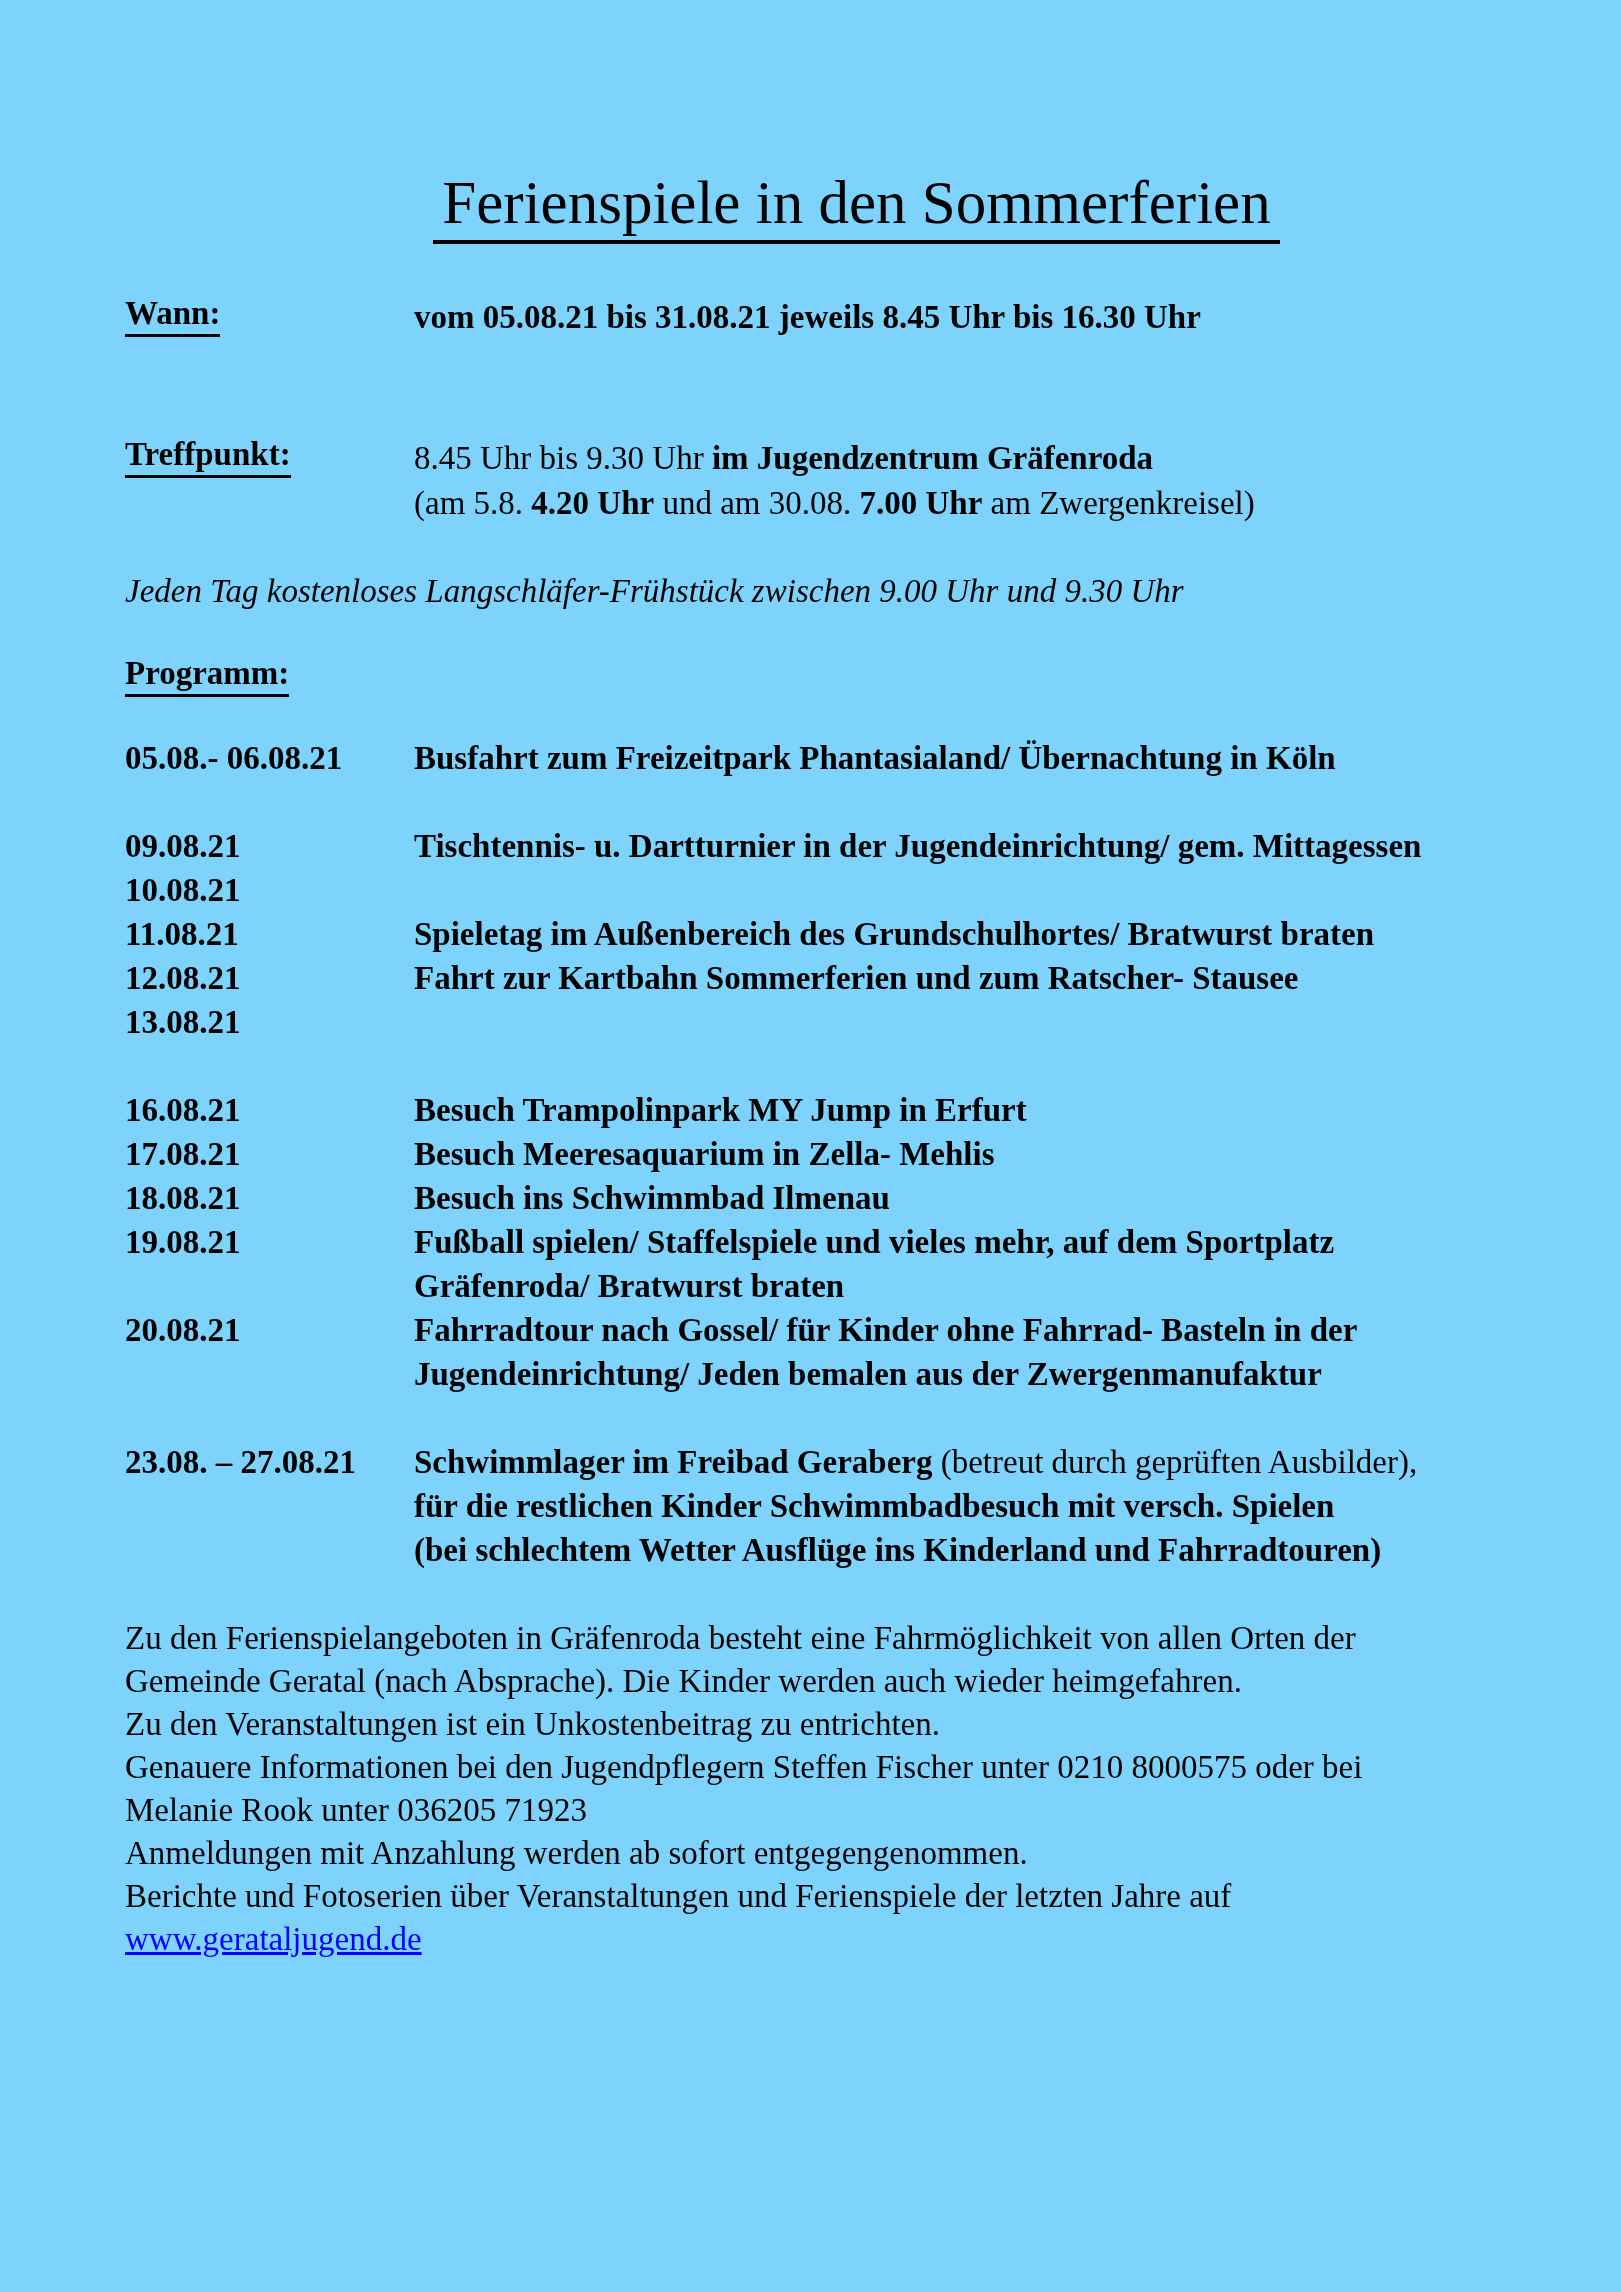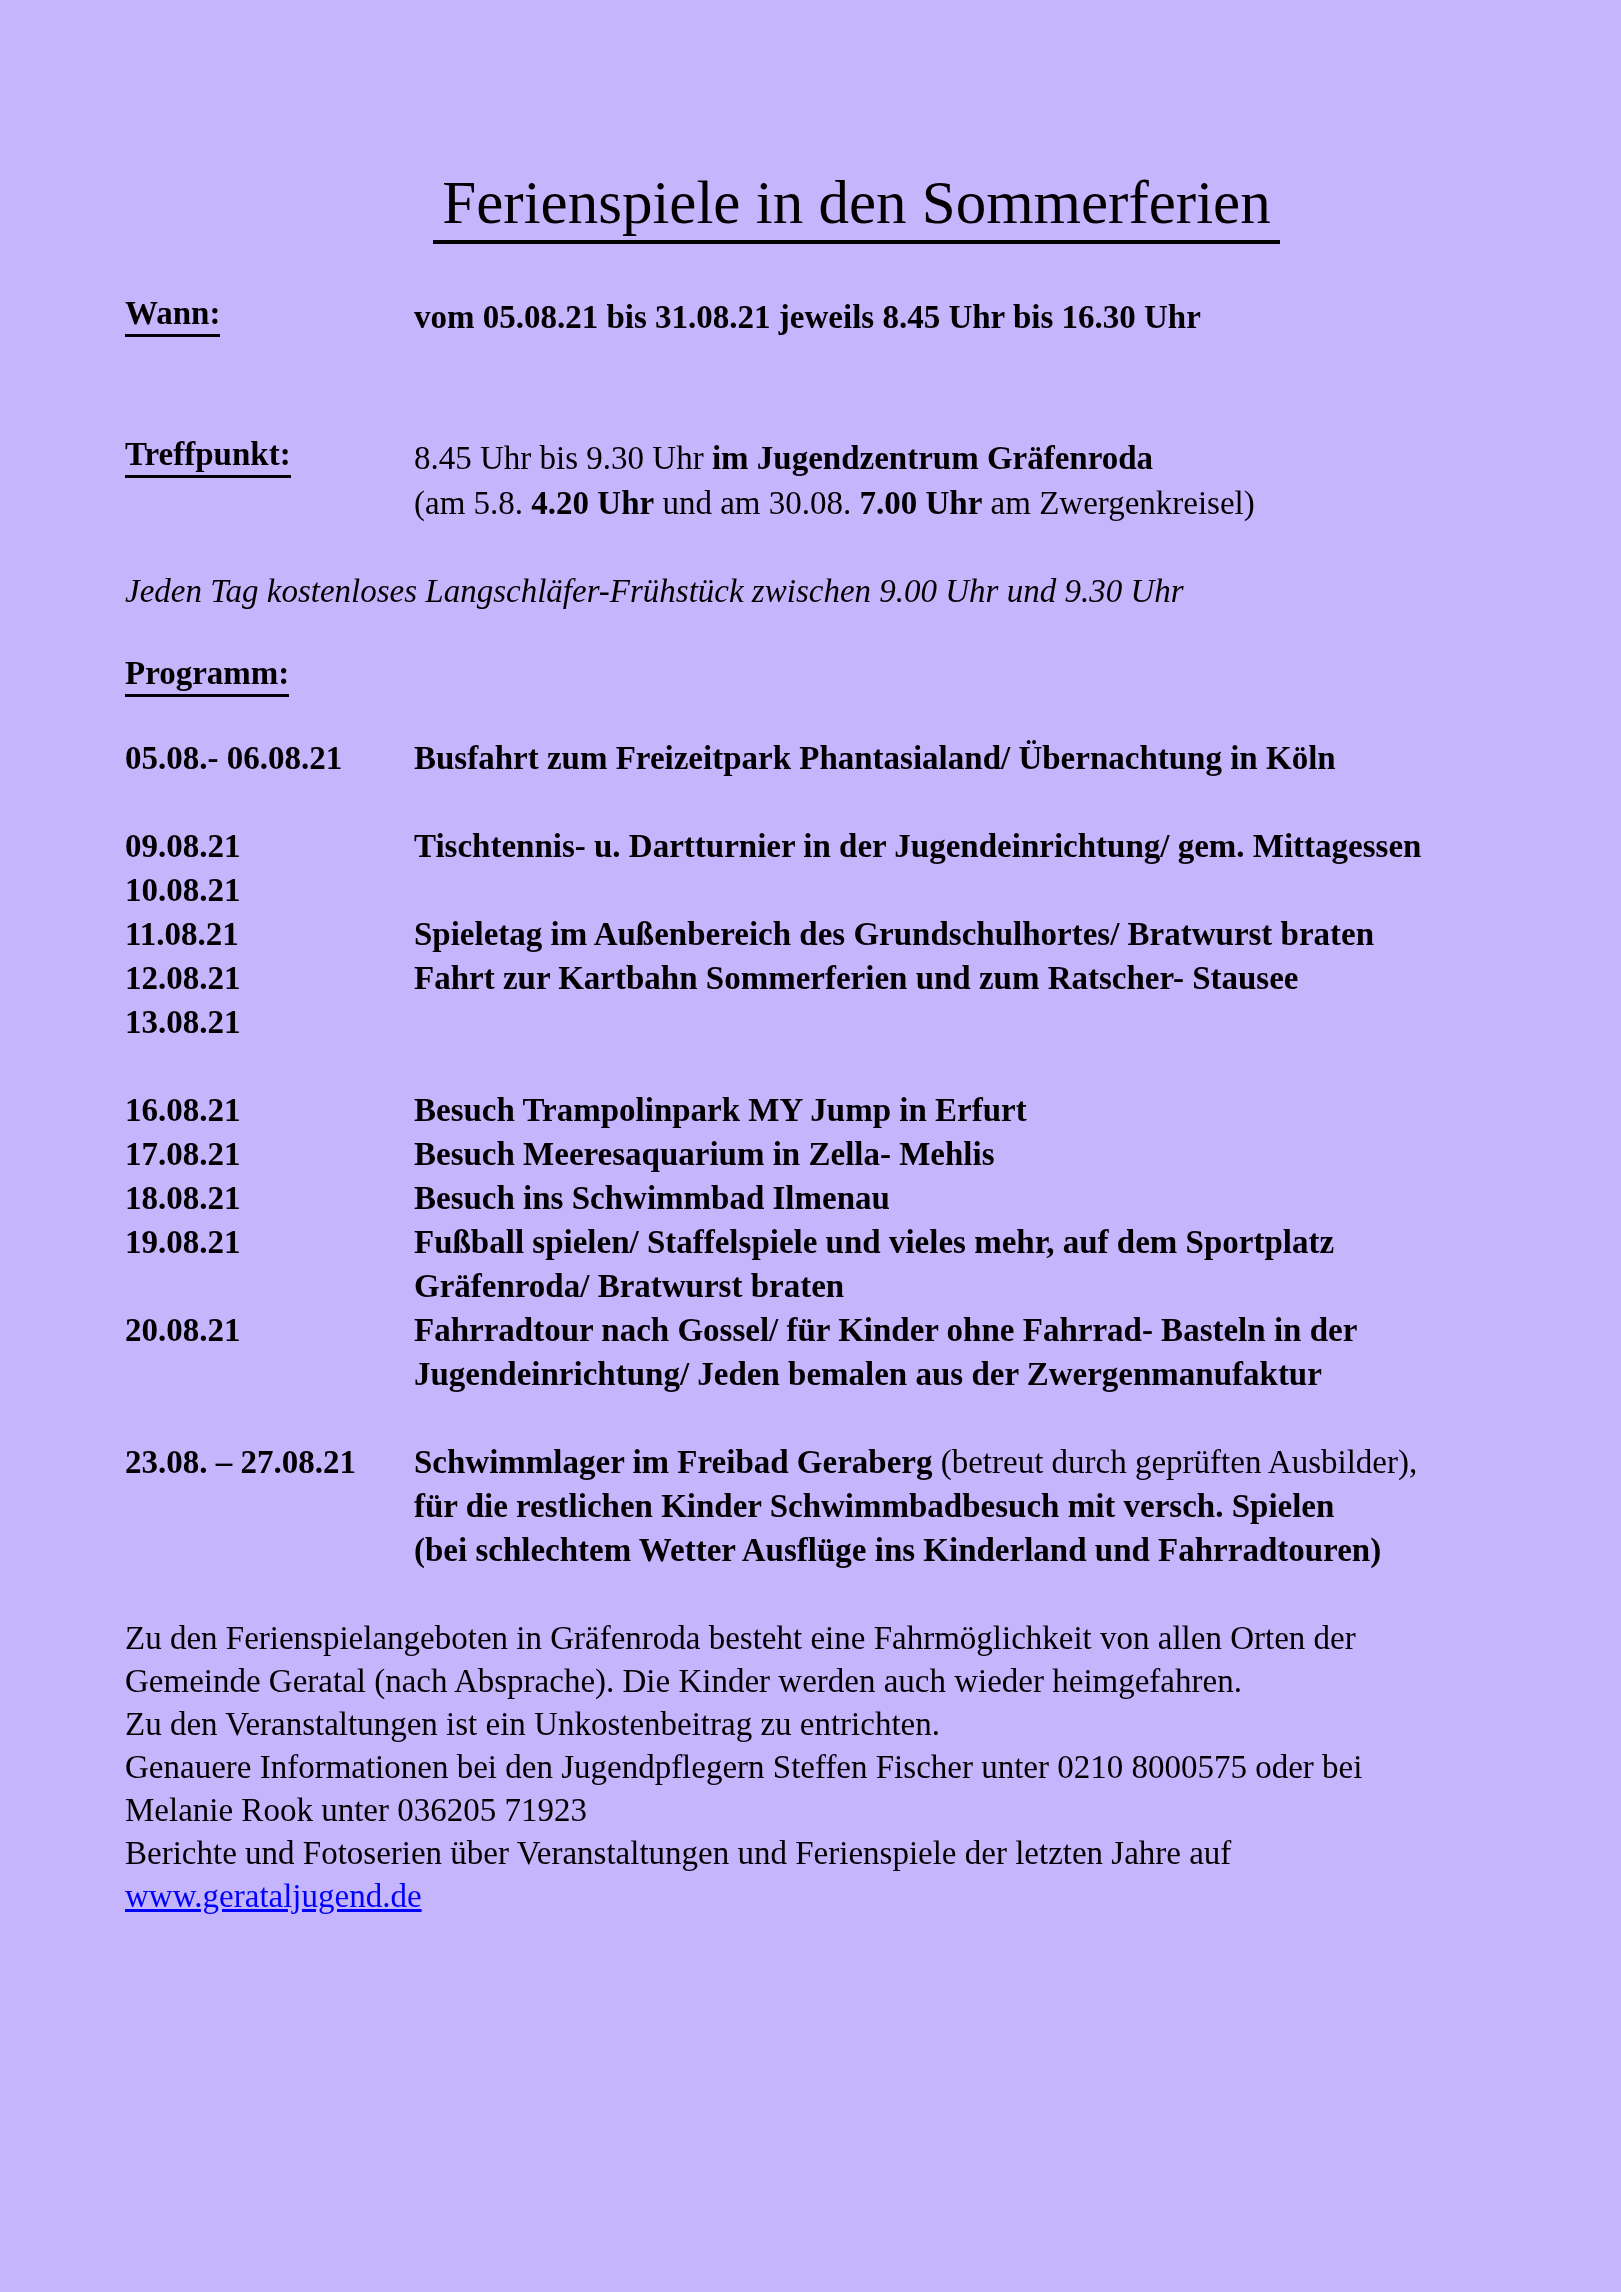--- a/index.html
+++ b/index.html
@@ -6,21 +6,21 @@
     margin: 0;
     padding: 0;
     background: #ffffff;
   }
   .page {
     position: relative;
     width: 1621px;
     height: 2293px;
     box-sizing: border-box;
     padding: 0 33px 0 125px;
-    background: #c4b5fd;
+    background: #7dd3fc;
     color: #000000;
     font-family: "Liberation Serif", "DejaVu Serif", serif;
     font-size: 33px;
     overflow: hidden;
   }
   
   .title-wrap {
     padding-top: 169px;
     text-align: center;
   }
@@ -209,20 +209,21 @@
 
 
   </div>
 
   <div class="footer">
     <div>Zu den Ferienspielangeboten in Gräfenroda besteht eine Fahrmöglichkeit von allen Orten der</div>
     <div>Gemeinde Geratal (nach Absprache). Die Kinder werden auch wieder heimgefahren.</div>
     <div>Zu den Veranstaltungen ist ein Unkostenbeitrag zu entrichten.</div>
     <div>Genauere Informationen bei den Jugendpflegern Steffen Fischer unter 0210 8000575 oder bei</div>
     <div>Melanie Rook unter 036205 71923</div>
+    <div>Anmeldungen mit Anzahlung werden ab sofort entgegengenommen.</div>
     <div>Berichte und Fotoserien über Veranstaltungen und Ferienspiele der letzten Jahre auf</div>
     <div>
       <a class="footer-link">www.gerataljugend.de</a>
     </div>
   </div>
 
 </div>
 
 
 </body></html>

